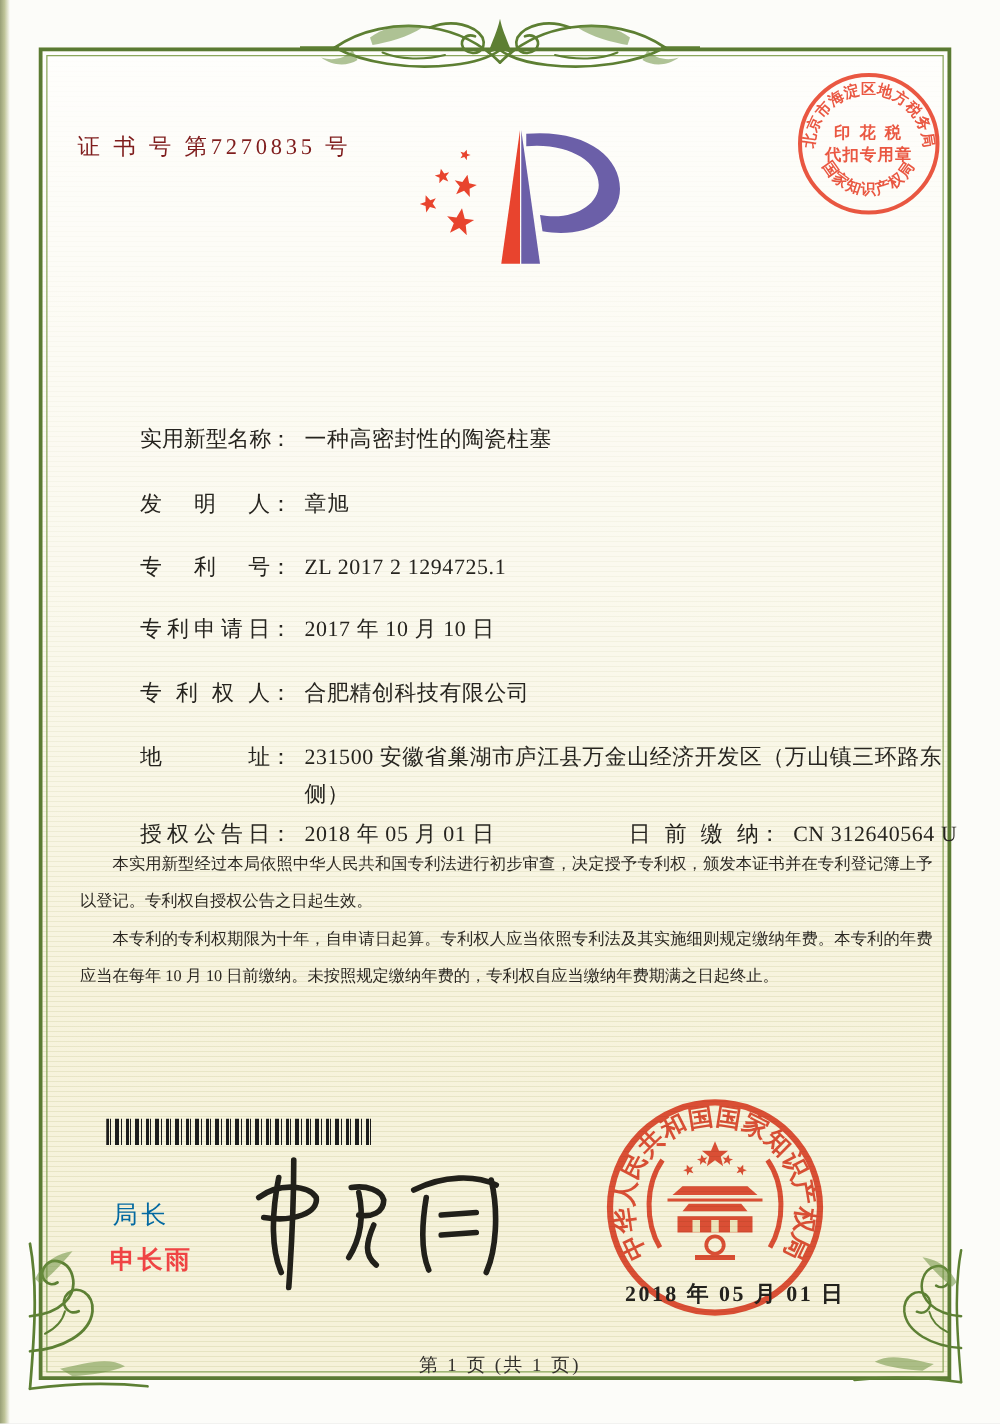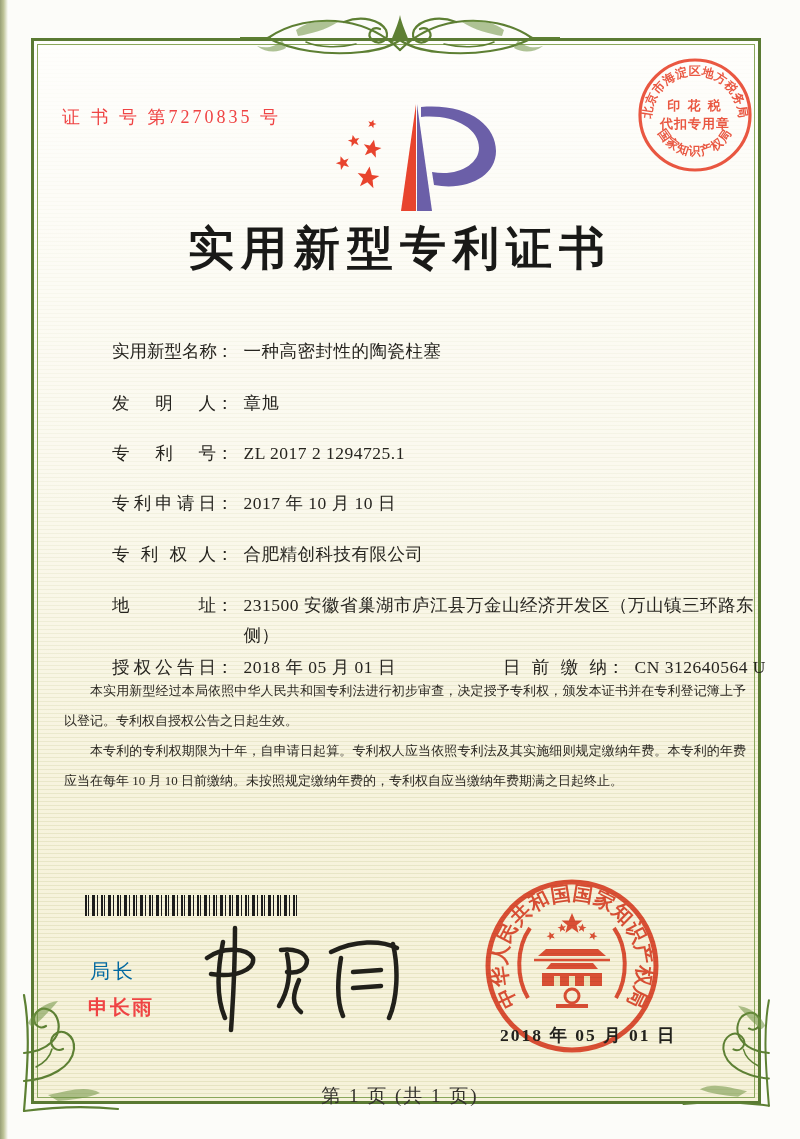--- a/index.html
+++ b/index.html
@@ -16,21 +16,21 @@
     position:absolute;left:31px;top:38px;width:730px;height:1066px;
     border:3px solid #5a7a33;box-sizing:border-box;z-index:1;
     background:
       linear-gradient(to bottom,rgba(255,255,255,.92) 0%,rgba(255,255,255,.55) 40%,rgba(255,255,255,.08) 72%,rgba(255,255,255,0) 100%),
       repeating-linear-gradient(180deg,rgba(168,172,98,.20) 0 1px,rgba(0,0,0,0) 1px 4px),
       #f6f2da;
   }
   .inner-frame::after{content:'';position:absolute;inset:3px;border:1px solid #8aa75b;}
   .orn{position:absolute;z-index:2;}
   
-  .cert-number{position:absolute;left:62px;top:105px;font-size:18px;letter-spacing:3px;color:#ef4444;z-index:3;}
+  .cert-number{position:absolute;left:62px;top:105px;font-size:18px;letter-spacing:3px;color:#7f1d1d;z-index:3;}
   .logo{position:absolute;left:328px;top:101px;z-index:3;}
   .title{position:absolute;left:0;right:0;top:218px;margin:0;text-align:center;
     font-size:46px;font-weight:bold;letter-spacing:7px;color:#191917;z-index:3;}
   .fields{position:absolute;left:64px;top:336px;right:50px;z-index:3;font-size:17.5px;line-height:30px;}
   .field{position:absolute;left:12px;white-space:nowrap;margin-left:36px;}
   .flabel{display:inline-block;width:104px;text-align:justify;text-align-last:justify;vertical-align:top;}
   .colon{display:inline-block;vertical-align:top;}
   .fvalue{display:inline-block;margin-left:10px;vertical-align:top;white-space:normal;max-width:528px;letter-spacing:.5px;}
   .pair2{position:absolute;left:391px;top:0;}
   .body-text{position:absolute;left:64px;top:676px;width:682px;z-index:3;
@@ -44,21 +44,21 @@
       #1c1c1c 12px 13px,rgba(0,0,0,0) 13px 16px);}
   .officer-title{position:absolute;left:90px;top:958px;font-family:"Liberation Sans","DejaVu Sans",sans-serif;
     font-weight:400;font-size:20px;letter-spacing:3px;color:#0369a1;z-index:3;}
   .officer-name{position:absolute;left:88px;top:994px;font-family:"Liberation Sans","DejaVu Sans",sans-serif;
     font-weight:600;font-size:20px;letter-spacing:2px;color:#ef4444;z-index:3;}
   .signature{position:absolute;left:195px;top:924px;z-index:3;}
   .seal{position:absolute;left:482px;top:876px;z-index:4;opacity:.95;mix-blend-mode:multiply;}
   .seal-date{position:absolute;left:500px;top:1023px;font-size:17.5px;font-weight:bold;
     letter-spacing:2px;color:#23221e;z-index:5;}
   .tax-stamp{position:absolute;left:632px;top:52px;z-index:4;opacity:.92;mix-blend-mode:multiply;}
-  .footer{position:absolute;left:0;right:0;top:1083px;text-align:center;font-size:19px;
+  .footer{position:absolute;left:0;right:0;top:1083px;text-align:center;font-size:15px;
     letter-spacing:2px;color:#33312c;z-index:3;}
   svg{display:block;}
 </style>
 </head>
 <body>
 
 <div class="page">
 
   <div class="edge-shade"></div>
   <div class="inner-frame"></div>
@@ -108,21 +108,20 @@
     <path d="M93,6 C140,2 168,24 168,50 C168,76 138,90 106,84 L104,71 C130,76 151,63 151,47 C151,27 125,13 93,16 Z" fill="#6b5fa8"></path>
     <g fill="#e8442e">
       <use href="#star" transform="translate(44,23) scale(0.45) rotate(18)"></use>
       <use href="#star" transform="translate(26,40) scale(0.62) rotate(-12)"></use>
       <use href="#star" transform="translate(44,48) scale(0.95) rotate(12)"></use>
       <use href="#star" transform="translate(15,62) scale(0.72) rotate(-20)"></use>
       <use href="#star" transform="translate(40,77) scale(1.15) rotate(8)"></use>
     </g>
   </svg>
 
-  <h1 class="title">实用新型专利证书</h1>
 
   <div class="fields">
     <div class="field" style="top:0">
       <span class="flabel">实用新型名称</span><span class="colon">：</span><span class="fvalue">一种高密封性的陶瓷柱塞</span>
     </div>
     <div class="field" style="top:52px">
       <span class="flabel">发明人</span><span class="colon">：</span><span class="fvalue">章旭</span>
     </div>
     <div class="field" style="top:102px">
       <span class="flabel">专利号</span><span class="colon">：</span><span class="fvalue">ZL 2017 2 1294725.1</span>

